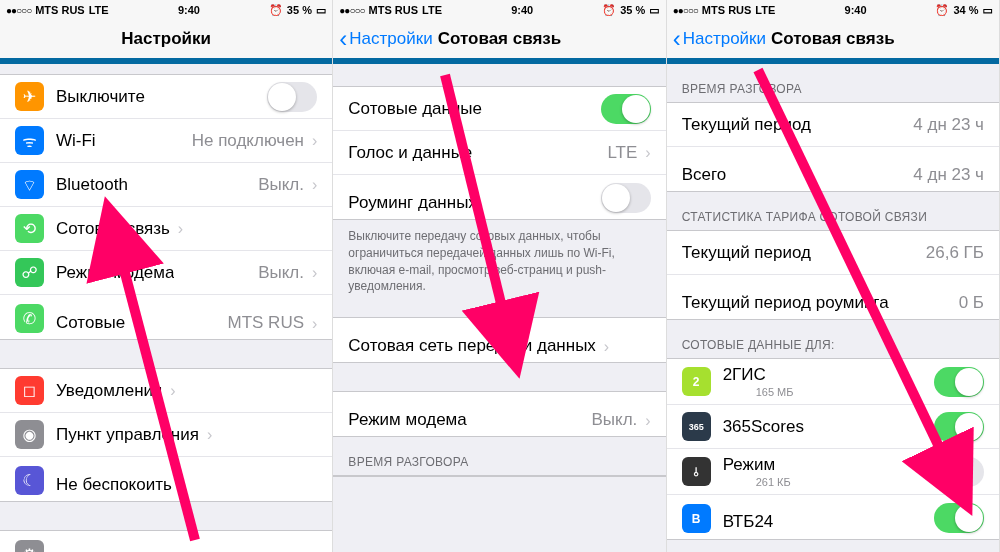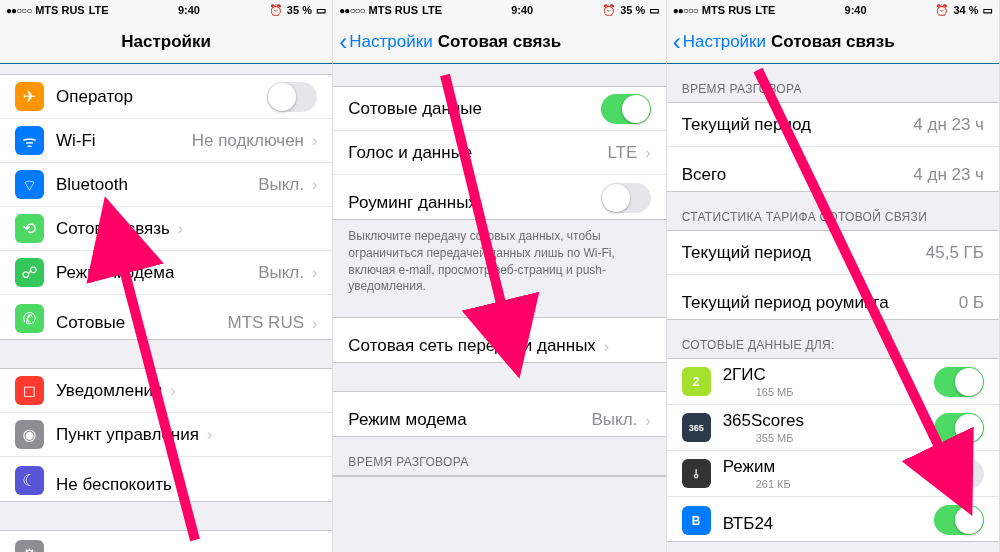--- a/index.html
+++ b/index.html
@@ -28,21 +28,21 @@
     background: #f7f7f7;
     color: #000;
   }
   .sb-left, .sb-right { display: flex; align-items: center; gap: 4px; }
   .dots { letter-spacing: -1px; font-size: 10px; }
   .nav-bar {
     height: 44px;
     display: flex; align-items: center; justify-content: center;
     position: relative;
     background: #f7f7f7;
-    border-bottom: 1px solid #0369a1;
+    border-bottom: 6px solid #0369a1;
   }
   .nav-title { font-size: 17px; font-weight: 600; }
   .nav-back {
     position: absolute; left: 6px; top: 0; bottom: 0;
     display: flex; align-items: center;
     color: #007aff; font-size: 17px;
   }
   .nav-back .chev { font-size: 24px; margin-right: 2px; line-height: 1; }
   .content { flex: 1; overflow: hidden; }
   .group-header {
@@ -124,21 +124,21 @@
     </div>
   </div>
   <div class="nav-bar">
     <span class="nav-title">Настройки</span>
   </div>
   <div class="content">
     <div class="cells" style="margin-top:10px">
 
       <div class="cell">
           <span class="icon ic-orange">✈</span>
-          <span class="cell-label">Оператор</span>
+          <span class="cell-label">Выключите</span>
           <div class="toggle">
             <div class="knob"></div>
           </div>
         </div>
       <div class="cell">
           <span class="icon ic-blue">ᯤ</span>
           <span class="cell-label">Wi-Fi</span>
           <span class="cell-value">Не подключен</span>
           <span class="chevron">›</span>
         </div>
@@ -283,21 +283,21 @@
         </div>
       <div class="cell">
           <span class="cell-label">Всего</span>
           <span class="cell-value">4 дн 23 ч</span>
         </div>
     </div>
     <div class="group-header">СТАТИСТИКА ТАРИФА СОТОВОЙ СВЯЗИ</div>
     <div class="cells">
       <div class="cell">
           <span class="cell-label">Текущий период</span>
-          <span class="cell-value">45,5 ГБ</span>
+          <span class="cell-value">26,6 ГБ</span>
         </div>
       <div class="cell">
           <span class="cell-label">Текущий период роуминга</span>
           <span class="cell-value">0 Б</span>
         </div>
     </div>
     <div class="group-header">СОТОВЫЕ ДАННЫЕ ДЛЯ:</div>
     <div class="cells">
       <div class="cell">
           <span class="app-icon ic-lime">2</span>
@@ -306,21 +306,20 @@
             <div class="app-sub">165 МБ</div>
           </div>
           <div class="toggle on">
             <div class="knob"></div>
           </div>
         </div>
       <div class="cell">
           <span class="app-icon ic-365" style="font-size:9px">365</span>
           <div class="cell-main">
             <div class="cell-label">365Scores</div>
-            <div class="app-sub">355 МБ</div>
           </div>
           <div class="toggle on">
             <div class="knob"></div>
           </div>
         </div>
       <div class="cell">
           <span class="app-icon ic-dark">⫰</span>
           <div class="cell-main">
             <div class="cell-label">Режим</div>
             <div class="app-sub">261 КБ</div>

